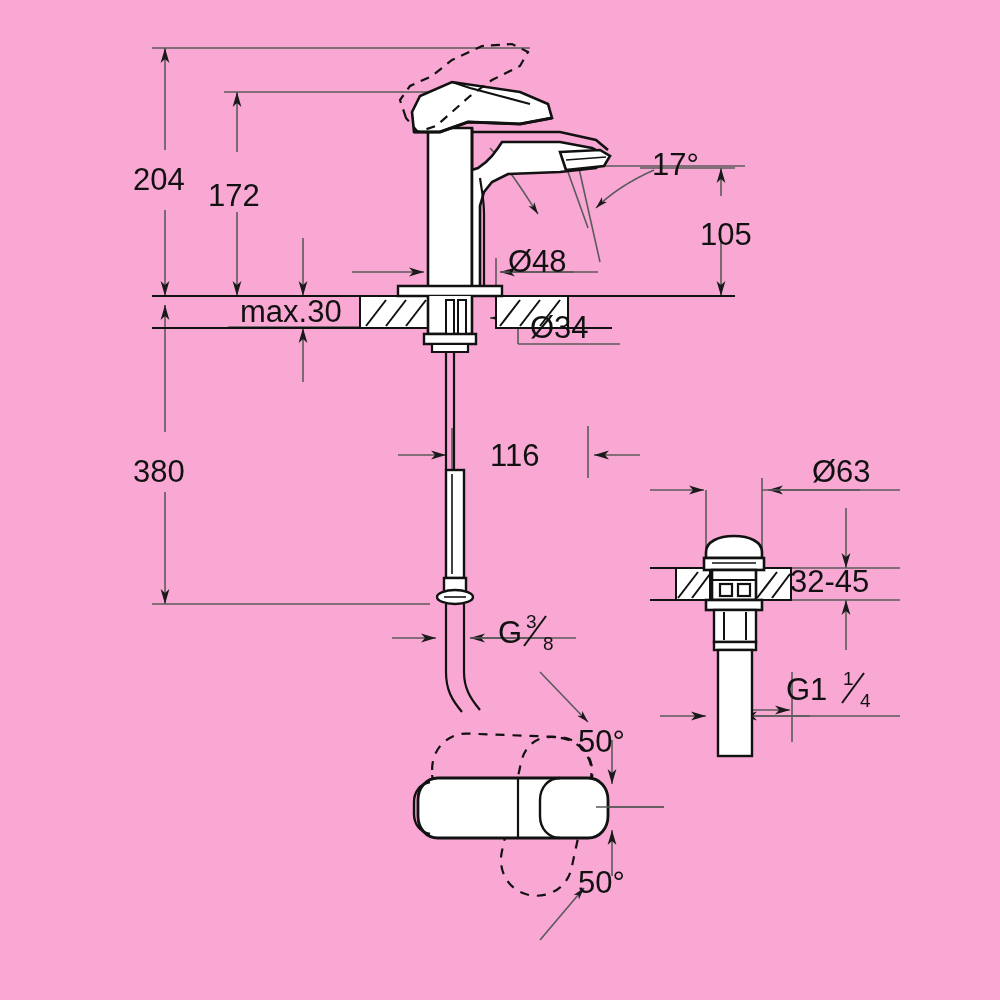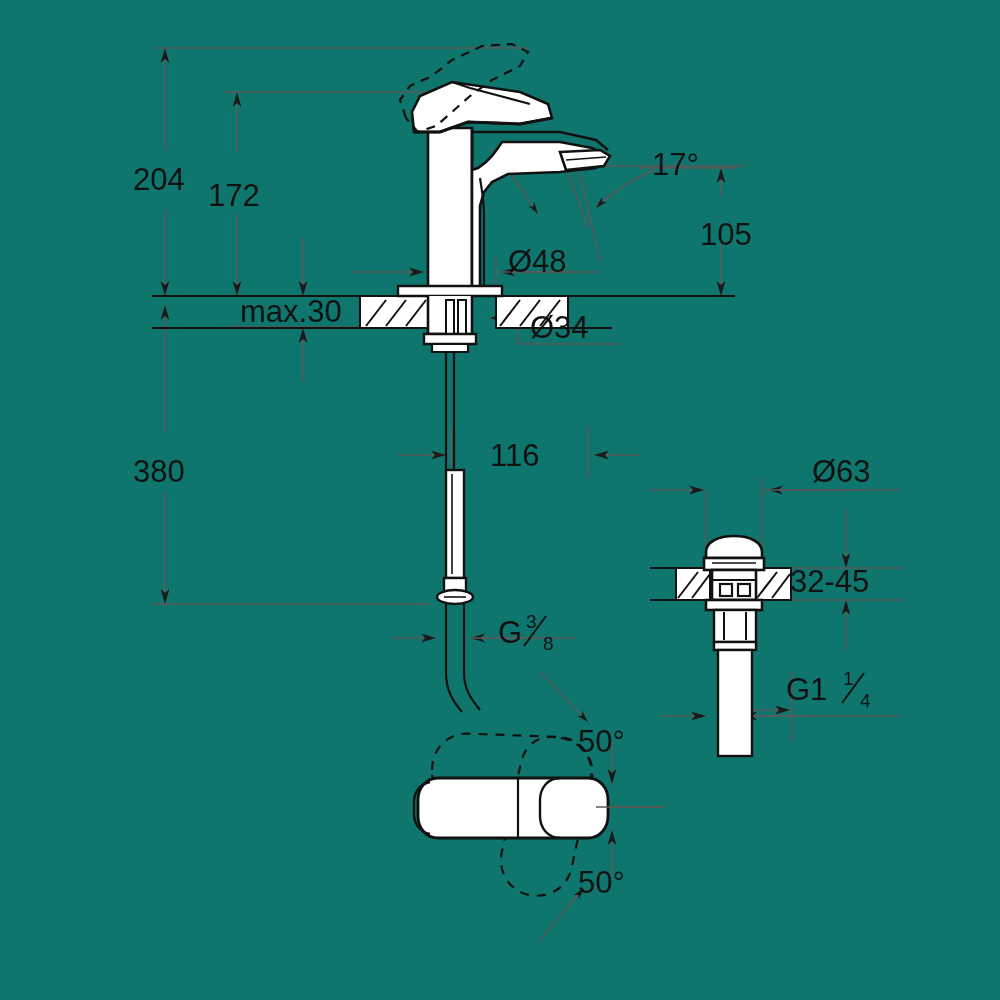--- a/index.html
+++ b/index.html
@@ -1,17 +1,17 @@
 <!DOCTYPE html>
 <html><head>
 <meta charset="utf-8">
 <style>
   html,body{margin:0;padding:0;background:#ffffff;}
   body{width:1000px;height:1000px;font-family:"Liberation Sans",sans-serif;}
-  #stage{position:relative;width:1000px;height:1000px;overflow:hidden;background:#0f766e;}
+  #stage{position:relative;width:1000px;height:1000px;overflow:hidden;background:#f9a8d4;}
   svg{display:block;}
   .lbl{font-family:"Liberation Sans",sans-serif;fill:#111;font-size:31px;}
   .lbl-sm{font-family:"Liberation Sans",sans-serif;fill:#111;font-size:19px;}
 </style>
 </head>
 <body>
 
 <div id="stage">
 <svg width="1000" height="1000" viewBox="0 0 1000 1000">
 

